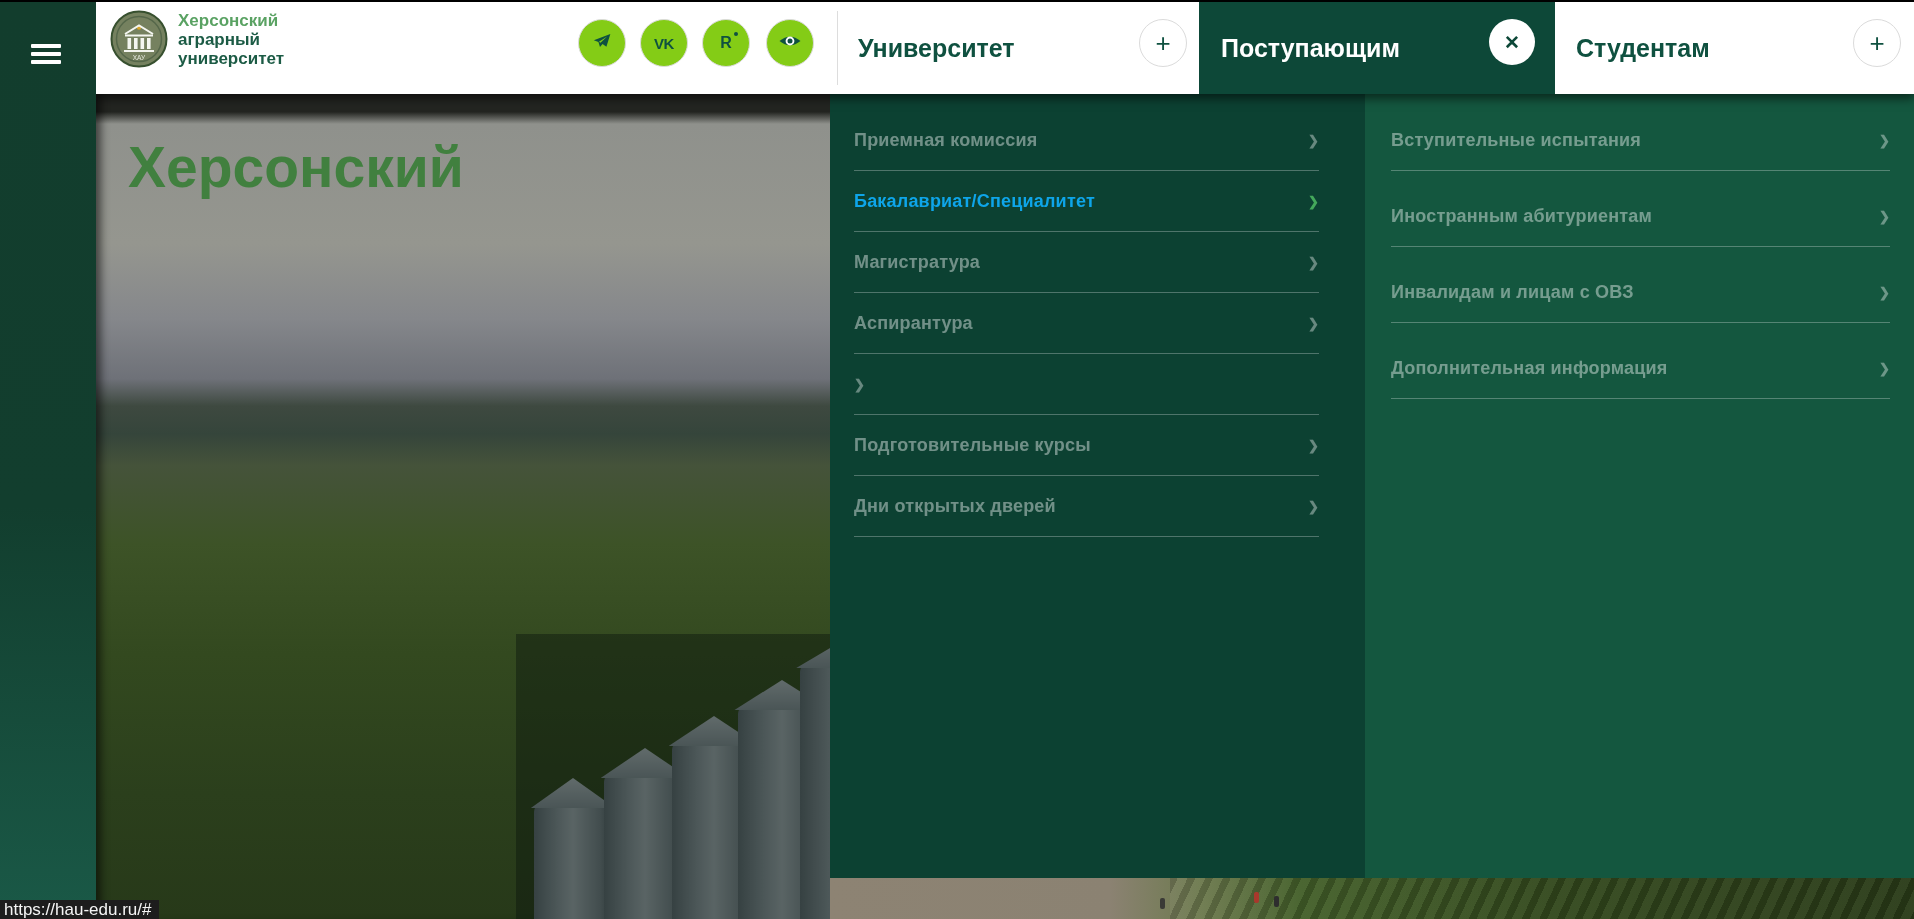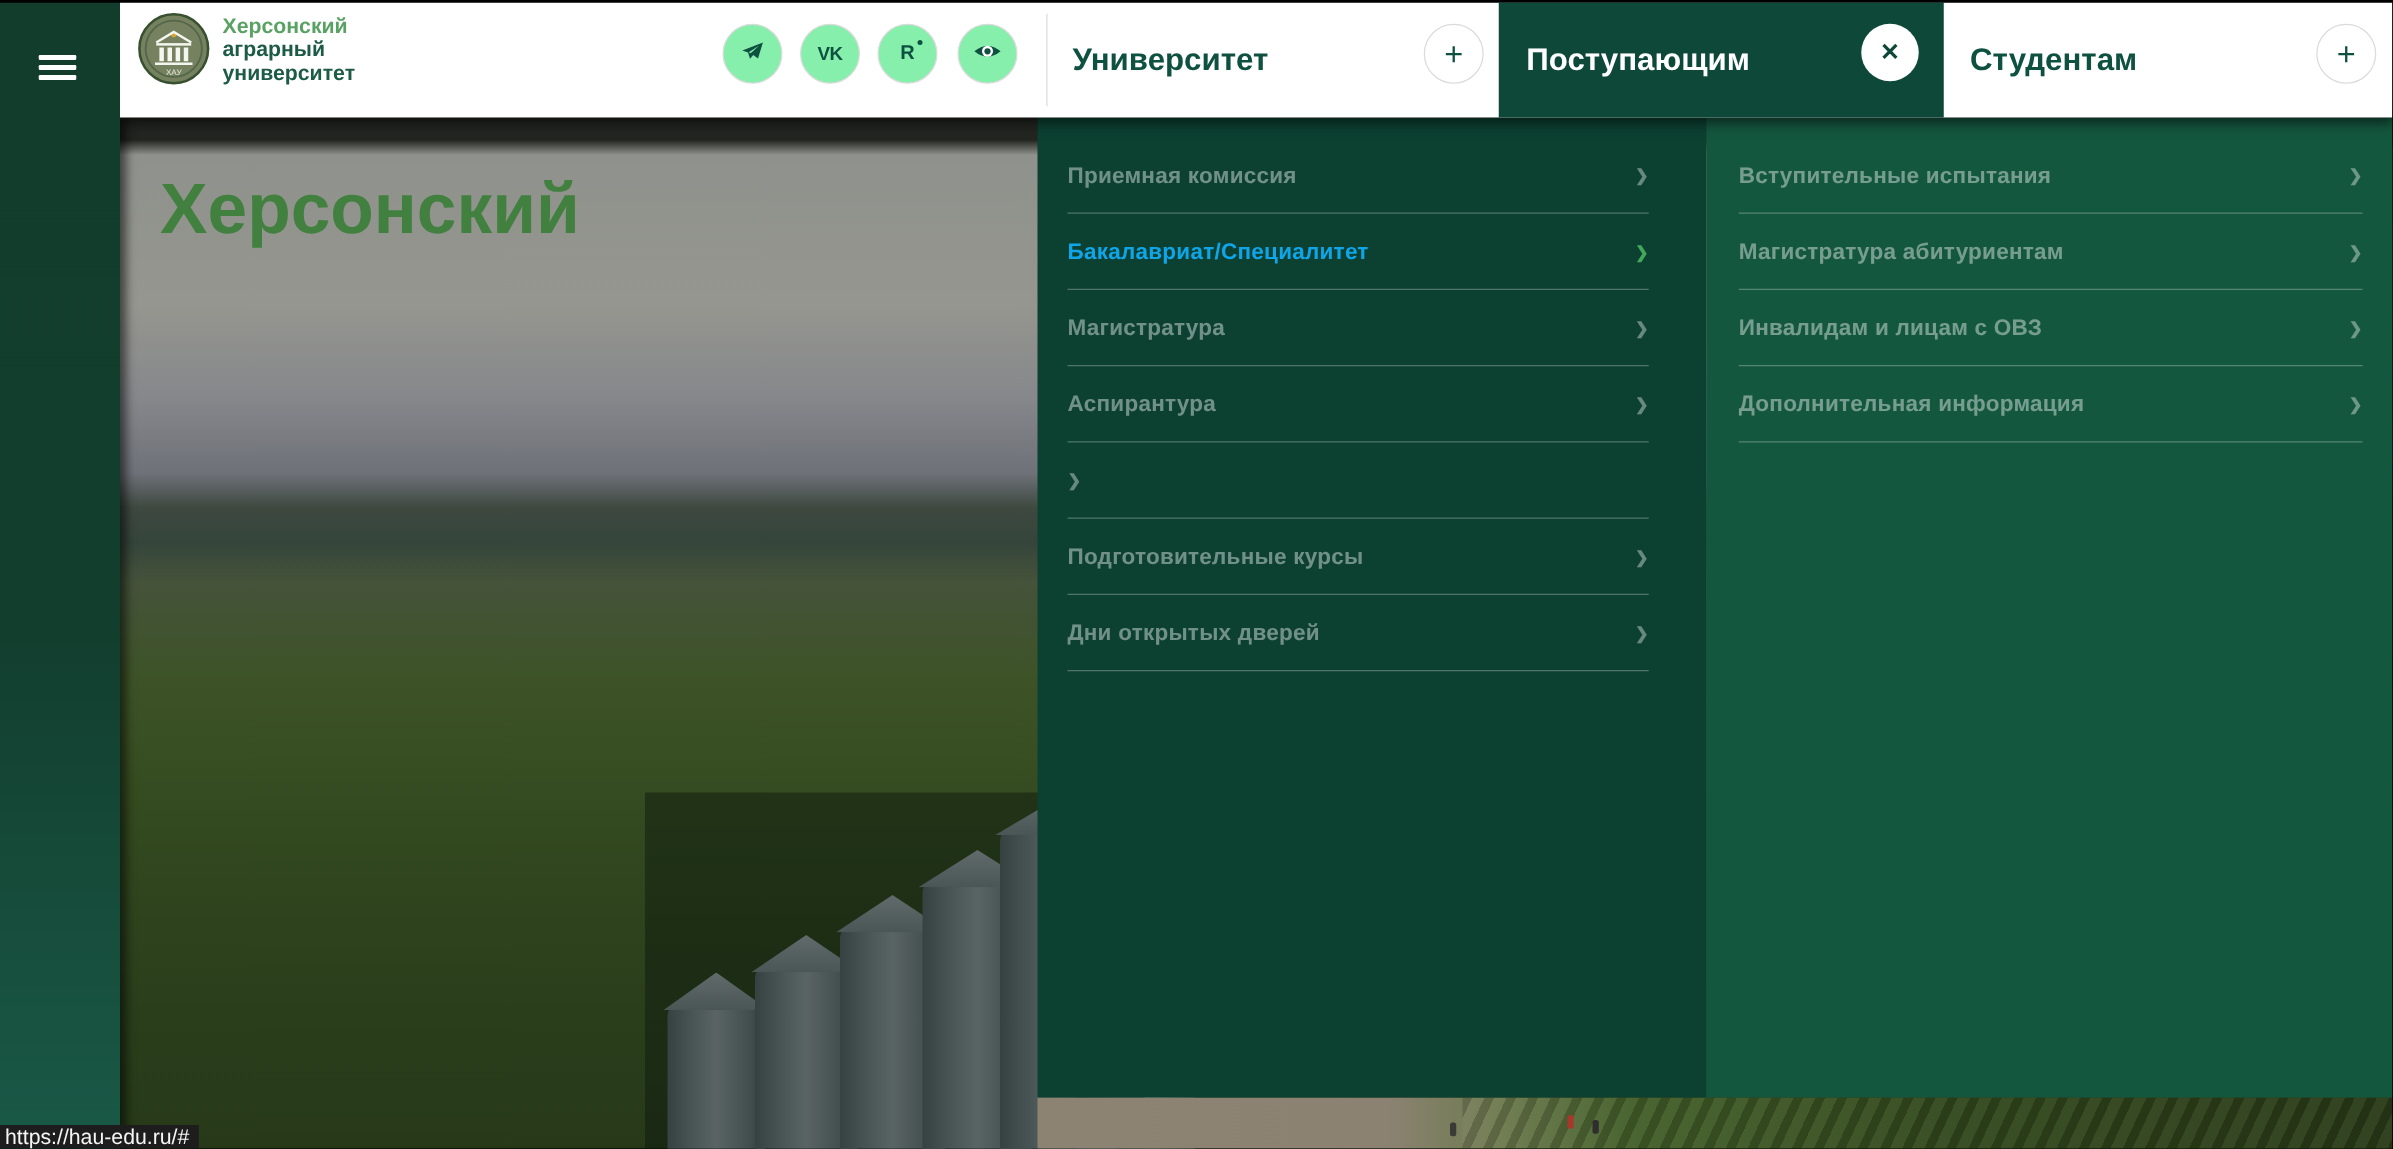--- a/index.html
+++ b/index.html
@@ -15,21 +15,21 @@
   
   .header{position:absolute;left:96px;top:2px;width:1818px;height:92px;background:#fff;z-index:5;
     box-shadow:0 5px 9px rgba(0,0,0,.5);}
   .brand{position:absolute;left:14px;top:8px;display:flex;align-items:center;gap:10px;cursor:pointer;}
   .emblem{width:58px;height:58px;}
   .brand-text{display:flex;flex-direction:column;line-height:19px;font-size:17px;}
   .brand-l1{color:#5AA263;font-weight:600;}
   .brand-l2,.brand-l3{color:#1C5B45;font-weight:700;}
 
   .social{position:absolute;top:17px;width:46px;height:46px;border:1px solid #DBDBDB;border-radius:50%;
-    background:#86efac;display:flex;align-items:center;justify-content:center;cursor:pointer;}
+    background:#84cc16;display:flex;align-items:center;justify-content:center;cursor:pointer;}
   .social.tg{left:482px;} .social.vk{left:544px;} .social.rt{left:606px;} .social.eye{left:670px;}
   .vk-label{color:#0F5140;font-weight:700;font-size:15px;letter-spacing:-0.5px;}
   .rt-label{color:#0F5140;font-weight:700;font-size:16px;position:relative;}
   .rt-dot{position:absolute;right:-6px;top:-2px;width:4px;height:4px;border-radius:50%;background:#0F5140;}
 
   .vdiv{position:absolute;left:741px;top:9px;width:1px;height:74px;background:#DDDDDD;}
 
   .nav-label{position:absolute;top:0;height:92px;display:flex;align-items:center;
     font-size:25px;font-weight:600;color:#0F5140;cursor:pointer;}
   .nav-univ{left:762px;}
@@ -80,21 +80,21 @@
   .p3{left:330px;top:20px;background:#3A3A36;}
 
   
   .panel{position:absolute;top:94px;height:784px;z-index:3;}
   .panel1{left:830px;width:535px;background:#0C4132;}
   .panel2{left:1365px;width:549px;background:#14573F;}
   .menu-list{margin-top:16px;}
   .menu-item{height:60px;display:flex;align-items:center;justify-content:space-between;
     border-bottom:1px solid rgba(255,255,255,.28);cursor:pointer;gap:39px;}
   .panel1 .menu-item{margin:0 46px 0 24px;}
-  .panel2 .menu-item{margin:0 24px 0 26px;}
+  .panel2 .menu-item{margin:0 24px 15px 26px;}
   .menu-item .label{font-size:18px;font-weight:600;color:rgba(255,255,255,.42);letter-spacing:.2px;}
   .menu-item .chev{font-size:13px;color:rgba(255,255,255,.38);font-weight:700;}
   .menu-item.active .label{color:#0ea5e9;font-weight:700;}
   .menu-item.active .chev{color:#44A85B;}
 
   
   .top-edge{position:absolute;left:0;top:0;width:100%;height:2px;background:#000;z-index:9;}
   .statusbar{position:absolute;left:0;top:900px;height:19px;z-index:10;background:#1D1D1D;color:#F5F5F5;
     font-size:17px;display:inline-flex;align-items:center;padding:0 8px 0 4px;}
 </style>
@@ -166,21 +166,21 @@
     </div>
   </section>
 
   <section class="panel panel2">
     <div class="menu-list">
       <div class="menu-item">
         <span class="label">Вступительные испытания</span>
         <span class="chev">❯</span>
       </div>
       <div class="menu-item">
-        <span class="label">Магистратура абитуриентам</span>
+        <span class="label">Иностранным абитуриентам</span>
         <span class="chev">❯</span>
       </div>
       <div class="menu-item">
         <span class="label">Инвалидам и лицам с ОВЗ</span>
         <span class="chev">❯</span>
       </div>
       <div class="menu-item">
         <span class="label">Дополнительная информация</span>
         <span class="chev">❯</span>
       </div>

